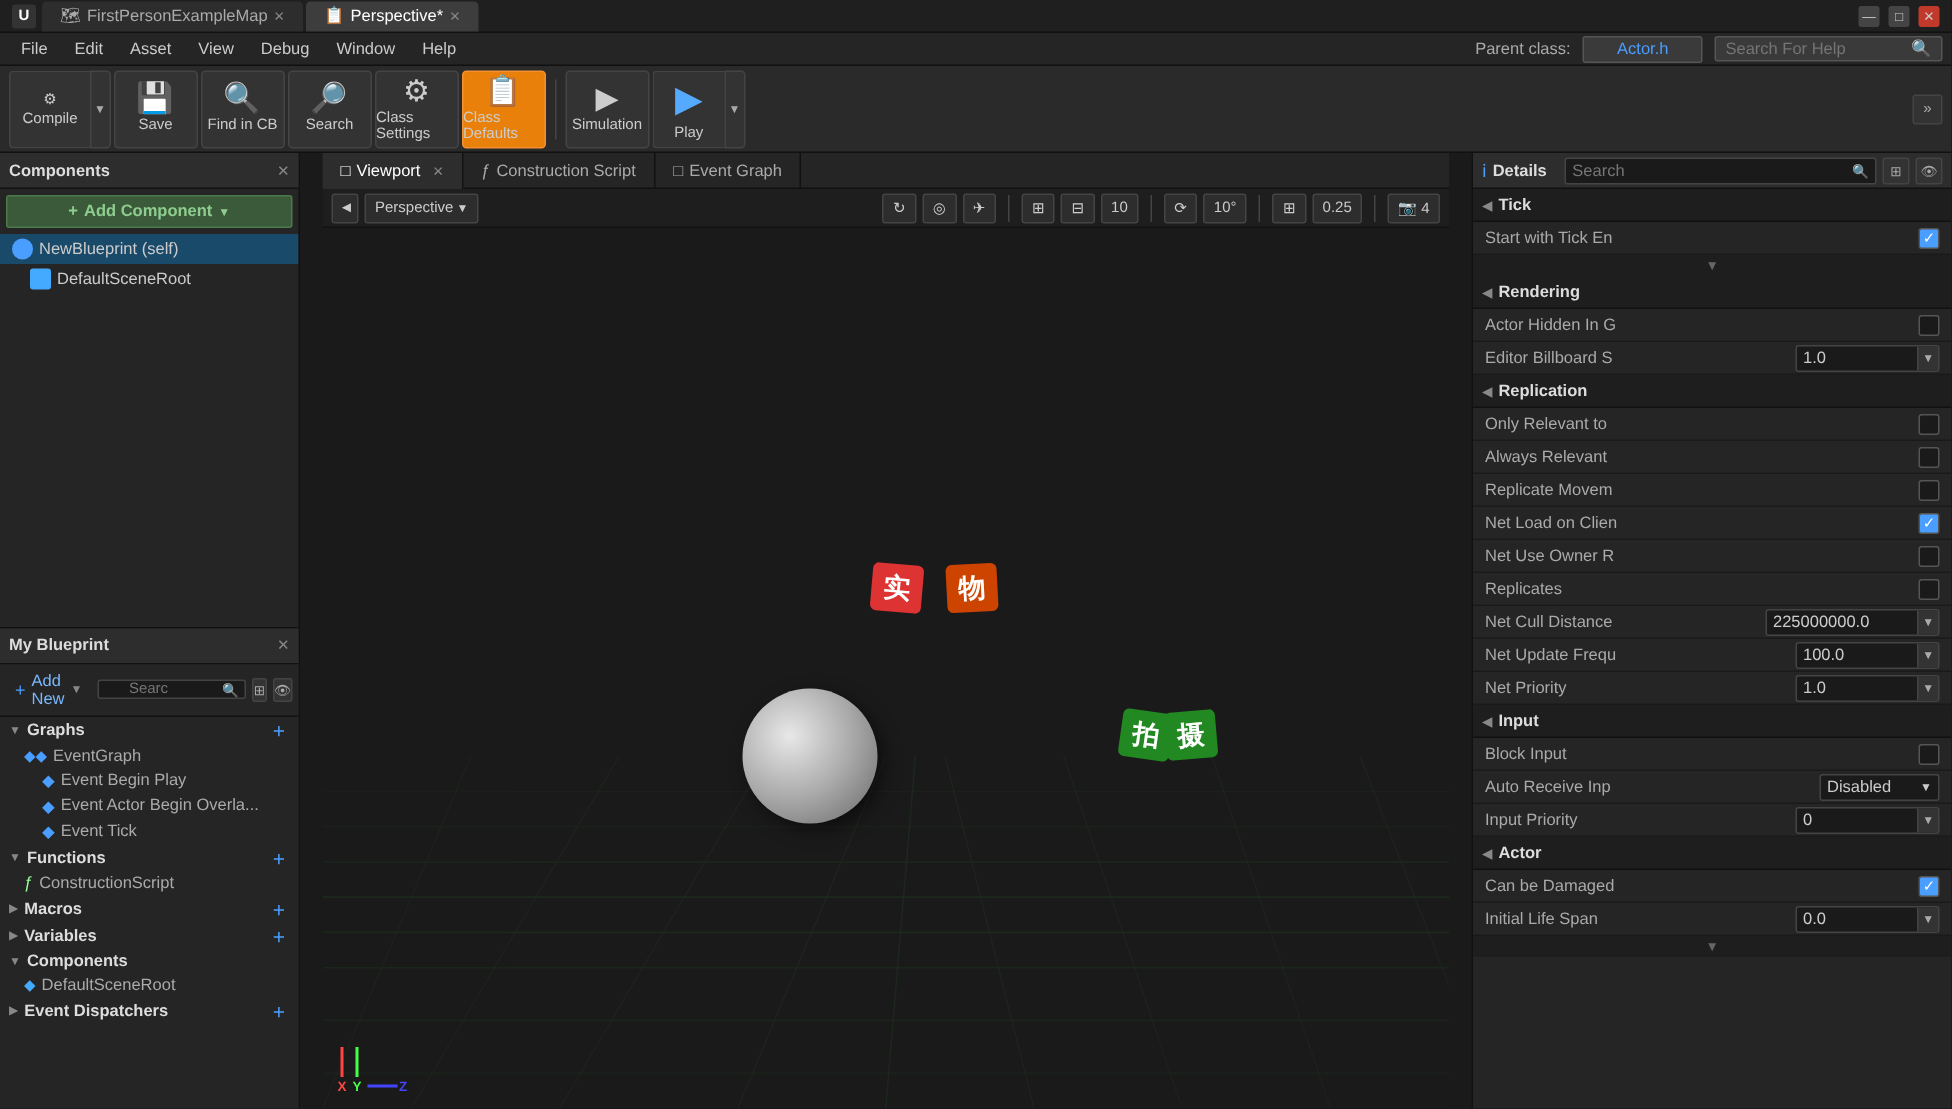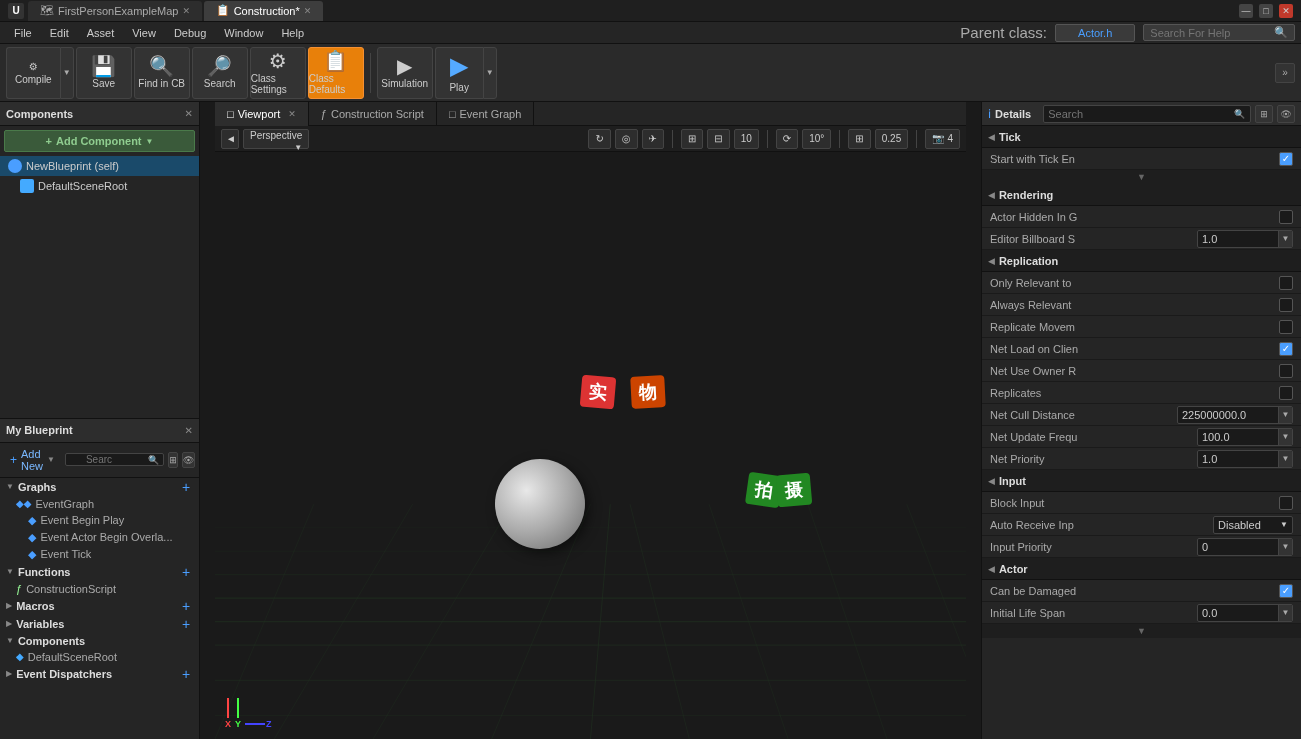--- a/index.html
+++ b/index.html
@@ -94,21 +94,21 @@
       font-size: 11px;
       border-radius: 2px;
     }
     .menu-right {
       margin-left: auto;
       display: flex;
       align-items: center;
       gap: 8px;
     }
     .parent-class-label {
-      font-size: 15px;
+      font-size: 11px;
       color: #aaa;
     }
     .parent-class-value {
       padding: 2px 22px;
       background: #3a3a3a;
       border: 1px solid #555;
       border-radius: 2px;
       color: #4a9eff;
       font-size: 11px;
     }
@@ -423,23 +423,22 @@
       border-radius: 2px;
       cursor: pointer;
       color: #ccc;
       font-size: 10px;
       display: flex;
       align-items: center;
       gap: 3px;
     }
     .vp-perspective {
       display: flex;
-      align-items: flex-end;
+      align-items: center;
       gap: 2px;
-      flex-direction: column;
     }
 
     .viewport-3d {
       flex: 1;
       background: #1a1a1a;
       position: relative;
       overflow: hidden;
     }
 
     
@@ -661,21 +660,21 @@
   <div class="title-bar-left">
     <div class="ue-logo">U</div>
     <div class="tabs-container">
       <div class="tab">
         <span>🗺</span>
         <span>FirstPersonExampleMap</span>
         <span style="font-size:9px;color:#888;">✕</span>
       </div>
       <div class="tab active">
         <span>📋</span>
-        <span>Construction*</span>
+        <span>Perspective*</span>
         <span style="font-size:9px;color:#888;">✕</span>
       </div>
     </div>
   </div>
   <div class="title-bar-right">
     <div class="win-btn">—</div>
     <div class="win-btn">□</div>
     <div class="win-btn" style="background:#c0392b;">✕</div>
   </div>
 </div>

